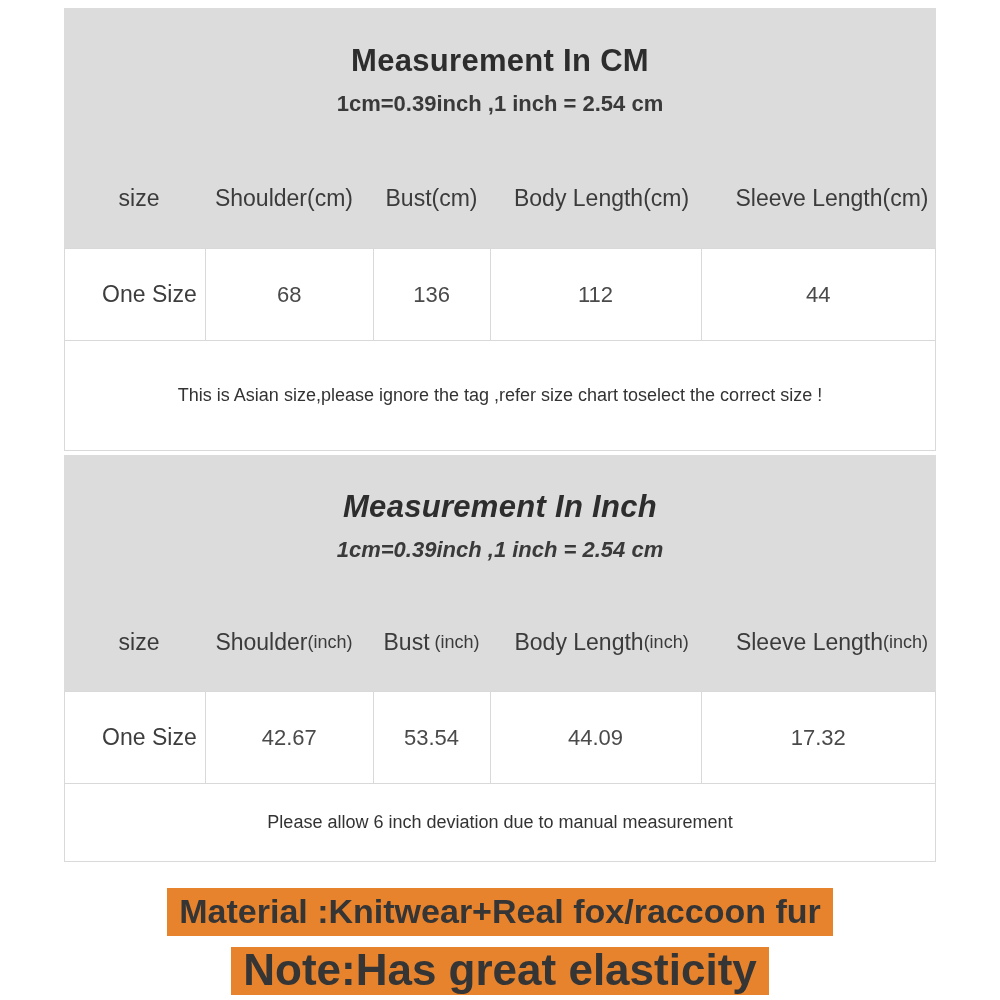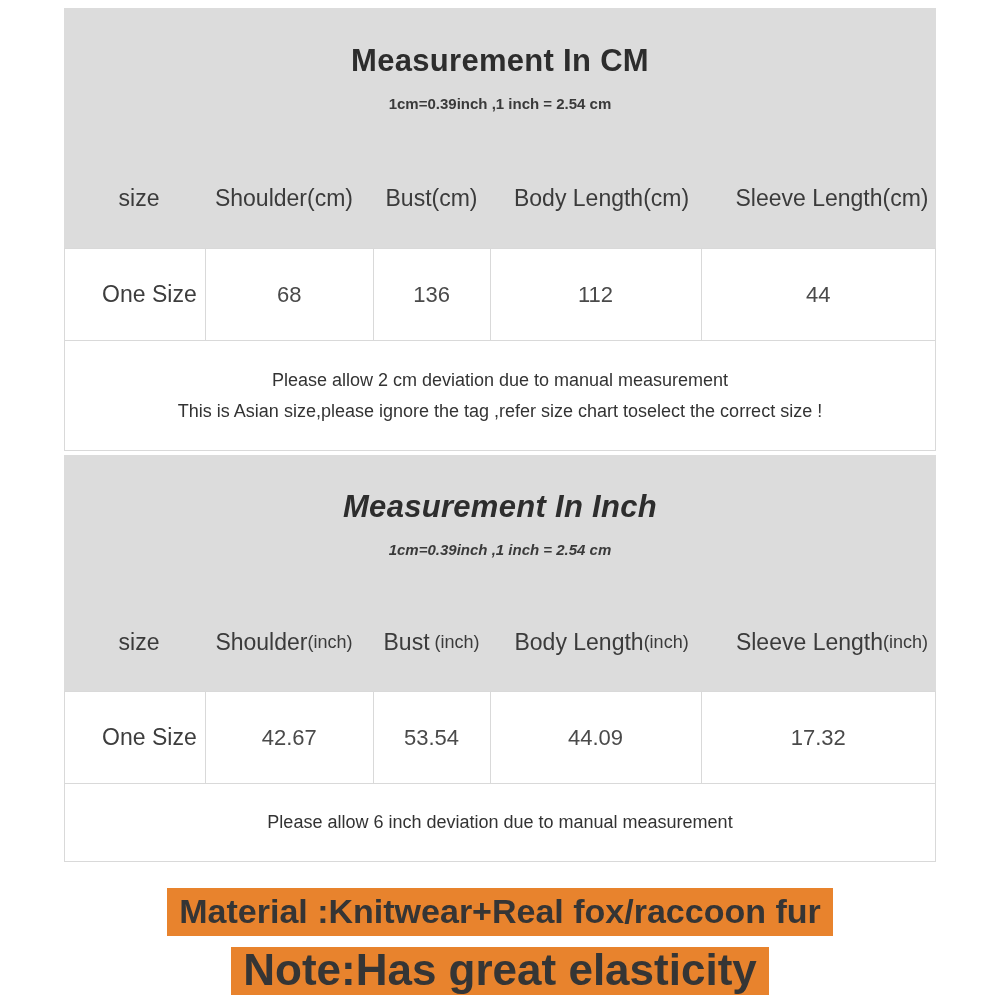--- a/index.html
+++ b/index.html
@@ -30,21 +30,21 @@
   }
   .title-block.inch-title { height: 138px; font-style: italic; }
   .section-title {
     font-size: 31px;
     line-height: 36px;
     font-weight: 700;
     color: #2d2d2d;
     letter-spacing: 0.3px;
   }
   .section-subtitle {
-    font-size: 15px;
+    font-size: 22px;
     line-height: 20px;
     font-weight: 600;
     color: #3a3a3a;
   }
 
   
   .grid5 {
     display: grid;
     grid-template-columns: 13.3% 19.95% 13.9% 25.1% 27.75%;
   }
@@ -136,21 +136,20 @@
 
     <div class="grid5 data-row">
       <div class="cell size-cell">One Size</div>
       <div class="cell">68</div>
       <div class="cell">136</div>
       <div class="cell">112</div>
       <div class="cell">44</div>
     </div>
 
     <div class="note-row cm-note">
-      <div class="note-line">Please allow 2 cm deviation due to manual measurement</div>
       <div class="note-line">This is Asian size,please ignore the tag ,refer size chart toselect the correct size !</div>
     </div>
   </div>
 
   <div>
     <div class="title-block inch-title gray">
       <div class="section-title">Measurement In Inch</div>
       <div class="section-subtitle">1cm=0.39inch ,1 inch = 2.54 cm</div>
     </div>
 

